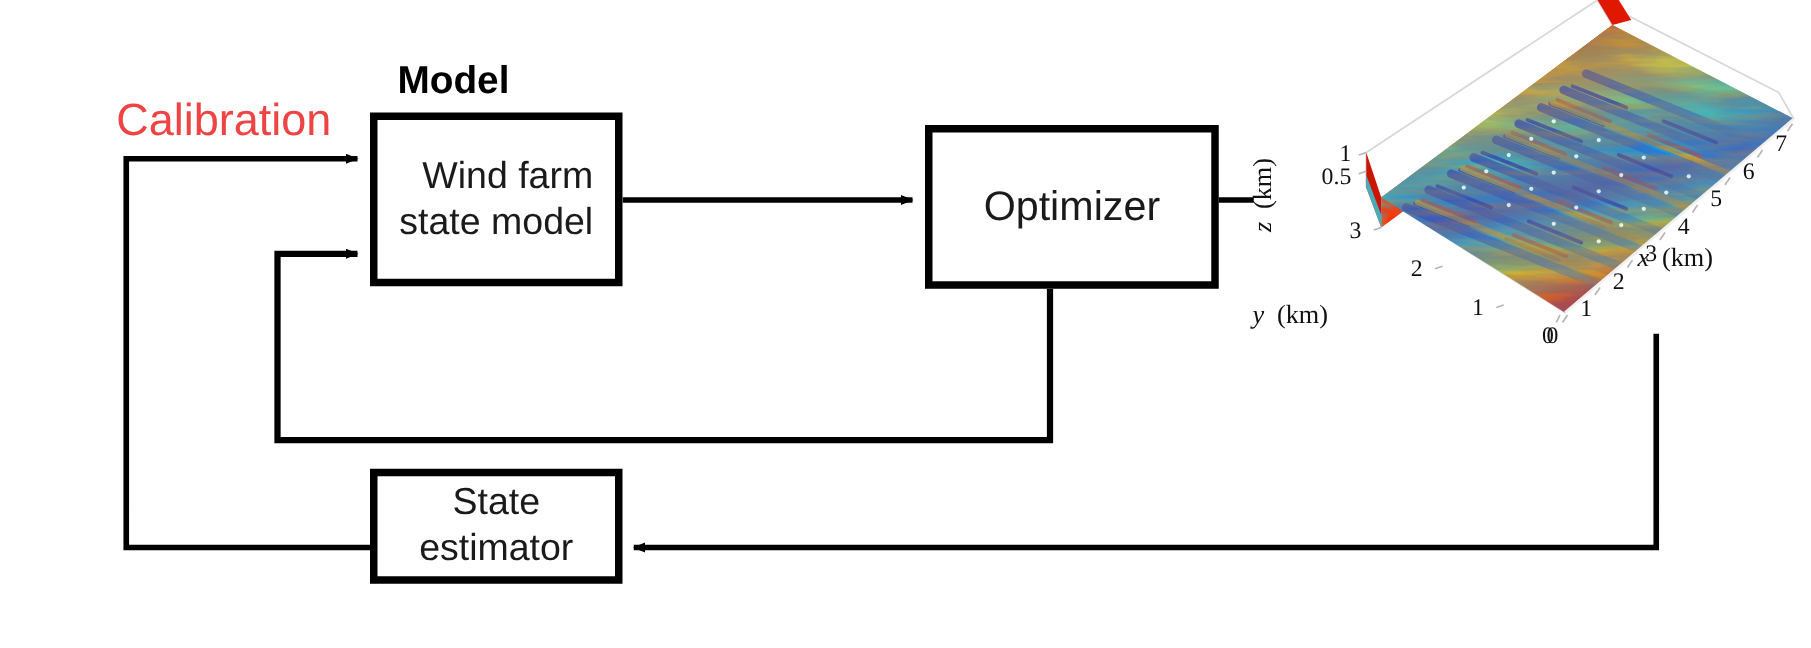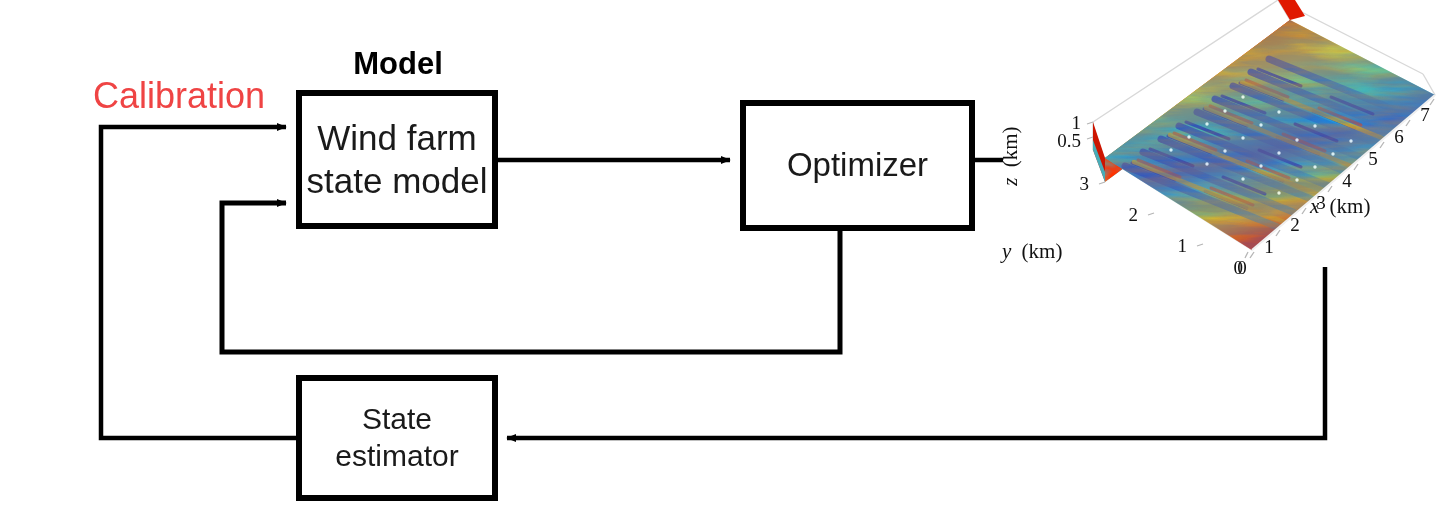--- a/index.html
+++ b/index.html
@@ -32,35 +32,35 @@
     z-index: 3;
   }
   .node-label {
     text-align: center;
     color: #1a1a1a;
     font-family: "Liberation Sans", sans-serif;
     line-height: 1.22;
     white-space: pre-line;
   }
   #box-windfarm { left: 296px; top: 90px; width: 202px; height: 139px; }
-  #box-windfarm .node-label { font-size: 35px; }
+  #box-windfarm .node-label { font-size: 30px; text-align: right; }
   #box-optimizer { left: 740px; top: 100px; width: 235px; height: 131px; }
   #box-optimizer .node-label { font-size: 33px; }
-  #box-stateestimator { left: 296px; top: 375px; width: 202px; height: 126px; }
+  #box-stateestimator { left: 296px; top: 375px; width: 202px; height: 92px; }
   #box-stateestimator .node-label { font-size: 30px; }
 
   .free-label {
     position: absolute;
     z-index: 4;
     white-space: nowrap;
   }
   #label-model {
     left: 318px; top: 46px;
     width: 160px;
-    text-align: center;
+    text-align: left;
     font-size: 31px;
     font-weight: bold;
     color: #000000;
   }
   #label-calibration {
     left: 93px; top: 75px;
     font-size: 36px;
     color: #ef4444;
   }
 

